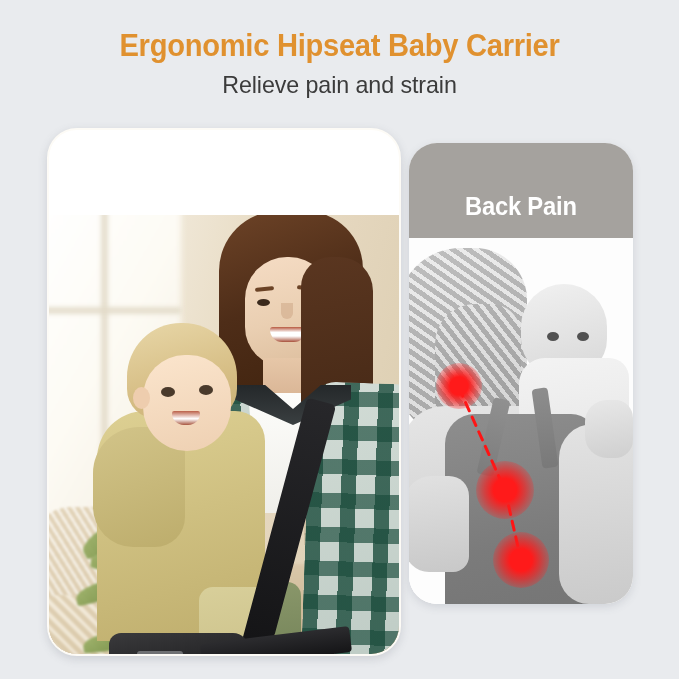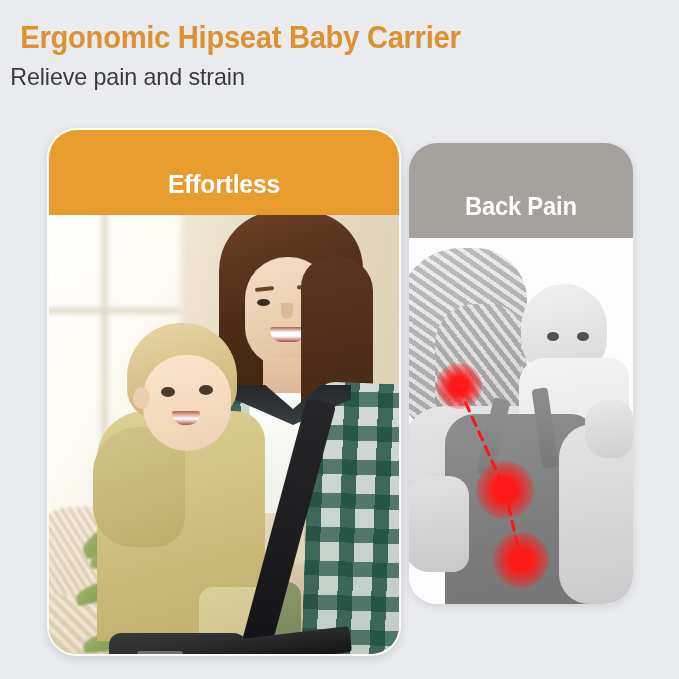--- a/index.html
+++ b/index.html
@@ -6,21 +6,21 @@
 
   body {
     width: 679px; height: 679px;
     background: #e9ebee;
     font-family: "Liberation Sans", sans-serif;
     overflow: hidden;
     position: relative;
   }
 
   
-  .header-block { width: 679px; padding-top: 21px; }
+  .header-block { width: 679px; padding-top: 29px; text-align: center; }
 
   .main-title {
     font-size: 31px;
     font-weight: bold;
     color: #e0912f;
     letter-spacing: -0.3px;
     transform: scaleX(0.94);
     line-height: 1.12;
     white-space: nowrap;
   }
@@ -389,23 +389,20 @@
     </svg>
 
     <div class="pain-dot" style="left:27px; top:125px; width:46px; height:46px;"></div>
     <div class="pain-dot" style="left:67px; top:223px; width:58px; height:58px;"></div>
     <div class="pain-dot" style="left:84px; top:294px; width:56px; height:56px;"></div>
   </div>
 </div>
 
 <div class="panel panel-left">
 
-  <div class="head-left">
-    <span class="head-label">Effortless</span>
-  </div>
 
   <div class="photo-left">
     <div class="l-wall"></div>
     <div class="l-wallseam"></div>
     <div class="l-wallseam2"></div>
     <div class="l-window"></div>
     <div class="l-mullion-v"></div>
     <div class="l-mullion-h"></div>
     <div class="l-floor"></div>
     <div class="l-chair"></div>

